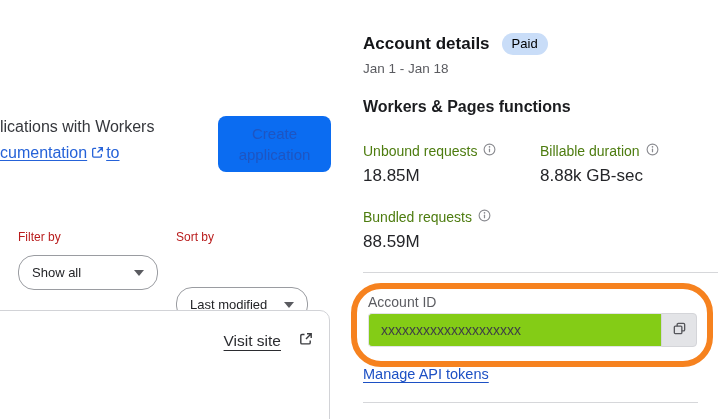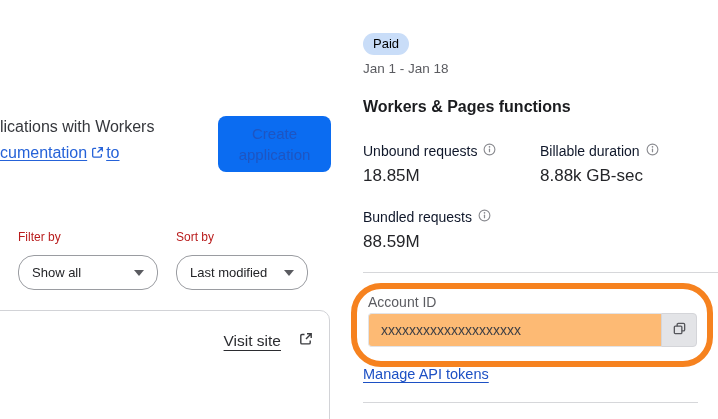--- a/index.html
+++ b/index.html
@@ -71,21 +71,21 @@
     background: #ffffff;
     display: flex;
     align-items: center;
     justify-content: space-between;
     padding: 0 13px;
     font-size: 13px;
     color: #232427;
     cursor: pointer;
   }
   .sel-filter { left: 18px;  width: 140px; }
-  .sel-sort   { left: 176px; width: 132px; }
+  .sel-sort   { left: 176px; width: 132px; margin-top: 32px; }
   .chevron {
     width: 0; height: 0;
     border-left: 5px solid transparent;
     border-right: 5px solid transparent;
     border-top: 6px solid #5a5b60;
   }
 
   .projects-card {
     position: absolute;
     left: -24px; top: 310px;
@@ -144,21 +144,21 @@
     font-weight: 700;
     color: #1b1c1f;
   }
 
   .stat-label {
     position: absolute;
     display: flex;
     align-items: center;
     gap: 6px;
     font-size: 14px;
-    color: #0f172a;
+    color: #4d7c0f;
   }
   .stat-value {
     position: absolute;
     font-size: 17px;
     color: #242529;
   }
   .s1l { left: 0;    top: 143px; }
   .s1v { left: 0;    top: 166px; }
   .s2l { left: 177px; top: 143px; }
   .s2v { left: 177px; top: 166px; }
@@ -177,21 +177,21 @@
   }
   .acctid-group {
     position: absolute;
     left: 5px; top: 313px;
     width: 329px; height: 34px;
     display: flex;
   }
   .acctid-input {
     flex: 1;
     min-width: 0;
-    background: #fdba74;
+    background: #84cc16;
     border: 1px solid #e2e3e6;
     border-right: none;
     border-radius: 4px 0 0 4px;
     padding: 0 12px;
     font-size: 14px;
     color: #3f4045;
     font-family: inherit;
     outline: none;
   }
   .copy-btn {
@@ -261,20 +261,21 @@
               <path d="M5.5 2.5 H3 a1.2 1.2 0 0 0 -1.2 1.2 v7 a1.2 1.2 0 0 0 1.2 1.2 h7 a1.2 1.2 0 0 0 1.2 -1.2 V8.5" fill="none" stroke="#3a3b3f" stroke-width="1.4"></path>
               <path d="M8 1.8 h4.2 v4.2 M12.2 1.8 L7 7" fill="none" stroke="#3a3b3f" stroke-width="1.4"></path>
             </svg></span>
     </div>
   </div>
 
   
   </a><div class="panel"><a>
 
     <div class="acct-title-row">
+      <span class="acct-title">Account details</span>
       <span class="paid-badge">Paid</span>
     </div>
 
     <div class="date-range">Jan 1 - Jan 18</div>
 
     <div class="section-title">Workers &amp; Pages functions</div>
 
     <div class="stat-label s1l">
       <span>Unbound requests</span>
       <span><svg width="13" height="13" viewBox="0 0 14 14">

